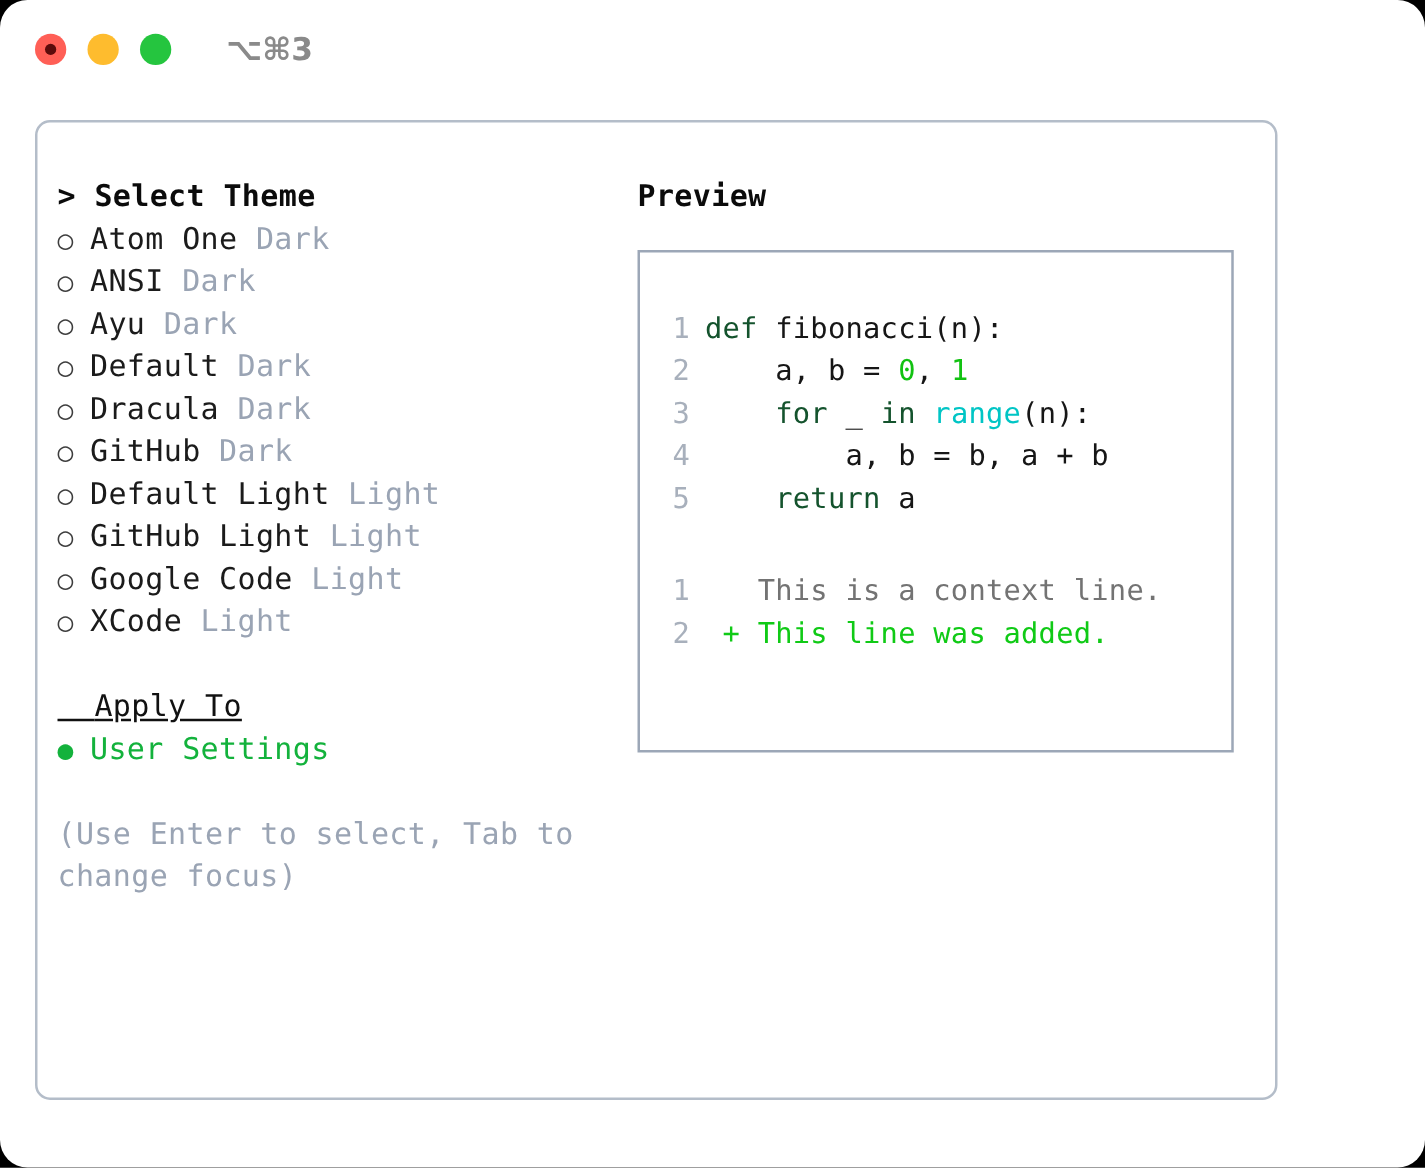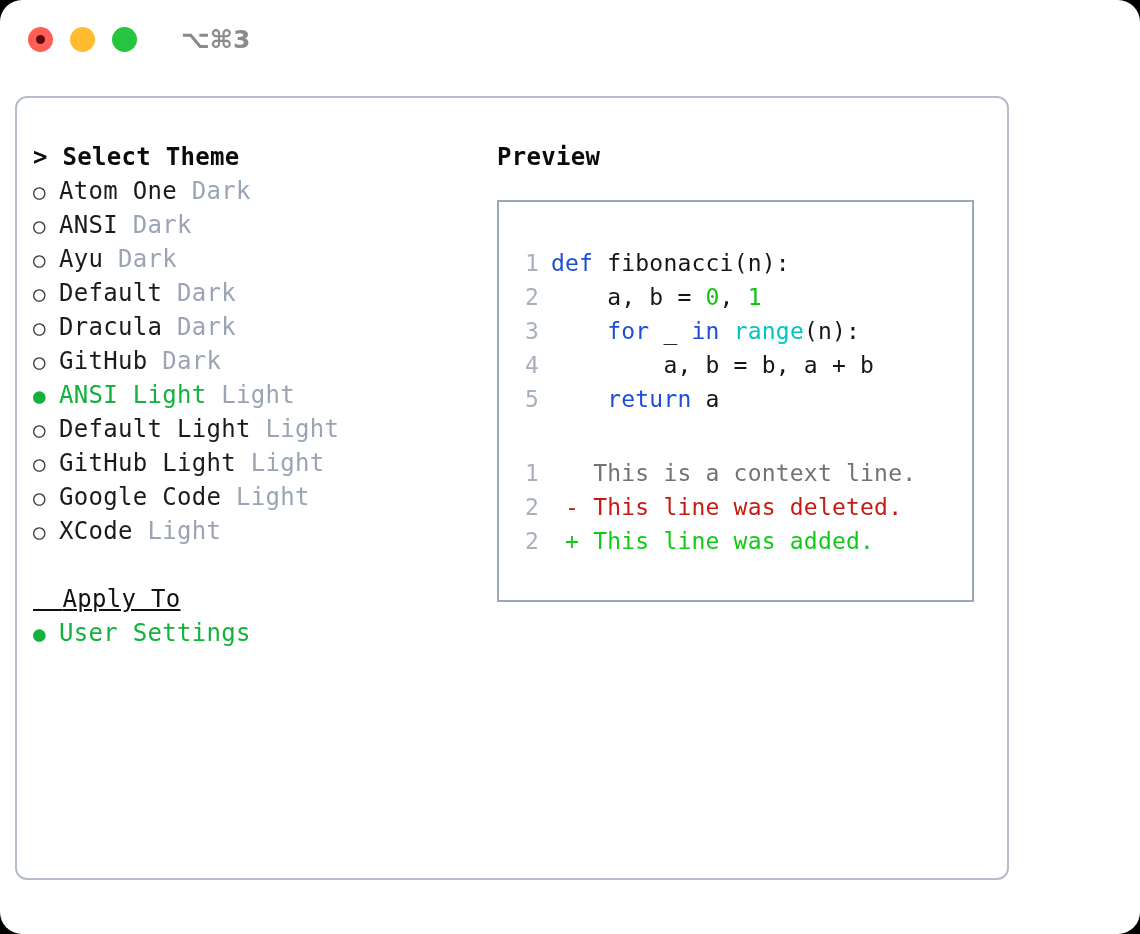--- a/index.html
+++ b/index.html
@@ -65,21 +65,21 @@
     font-size: 25px;
     font-weight: bold;
     color: #8a8a8a;
     letter-spacing: 0px;
     font-family: "DejaVu Sans", "Liberation Sans", sans-serif;
   }
 
   
   .panel {
     position: absolute;
-    left: 15px;
+    left: 28px;
     top: 96px;
     width: 994px;
     height: 784px;
     border: 2px solid #b4bdc9;
     border-radius: 12px;
     box-sizing: border-box;
   }
 
   .panel-inner {
     position: absolute;
@@ -181,21 +181,21 @@
     color: #161616;
     letter-spacing: 0.2px;
   }
   .ln {
     display: inline-block;
     width: 26px;
     text-align: right;
     color: #a8b0bc;
     margin-right: 12px;
   }
-  .kw  { color: #1d4ed8; }
+  .kw  { color: #14532d; }
   .num { color: #12c212; }
   .fn  { color: #00c5c5; }
 
   .code-gap { height: 40px; }
 
   .diff-ctx { color: #737373; }
   .diff-del { color: #c61b11; }
   .diff-add { color: #10ca16; }
 </style>
 </head>
@@ -221,52 +221,51 @@
 
         <div class="section-head"><span class="marker">&gt; </span><span>Select Theme</span></div>
 
         <div id="theme-list">
             <div class="opt-row"><span class="bullet">○</span><span class="opt-label">Atom One</span><span class="variant"> Dark</span></div>
             <div class="opt-row"><span class="bullet">○</span><span class="opt-label">ANSI</span><span class="variant"> Dark</span></div>
             <div class="opt-row"><span class="bullet">○</span><span class="opt-label">Ayu</span><span class="variant"> Dark</span></div>
             <div class="opt-row"><span class="bullet">○</span><span class="opt-label">Default</span><span class="variant"> Dark</span></div>
             <div class="opt-row"><span class="bullet">○</span><span class="opt-label">Dracula</span><span class="variant"> Dark</span></div>
             <div class="opt-row"><span class="bullet">○</span><span class="opt-label">GitHub</span><span class="variant"> Dark</span></div>
-            <div class="opt-row"><span class="bullet on">●</span><span class="opt-label sel">ANSI Light</span><span class="variant"> Light</span></div>
             <div class="opt-row"><span class="bullet">○</span><span class="opt-label">Default Light</span><span class="variant"> Light</span></div>
             <div class="opt-row"><span class="bullet">○</span><span class="opt-label">GitHub Light</span><span class="variant"> Light</span></div>
             <div class="opt-row"><span class="bullet">○</span><span class="opt-label">Google Code</span><span class="variant"> Light</span></div>
             <div class="opt-row"><span class="bullet">○</span><span class="opt-label">XCode</span><span class="variant"> Light</span></div>
           </div>
 
         <div class="spacer-row"></div>
 
         <div class="section-head plain">&nbsp;&nbsp;<span>Apply To</span></div>
 
         <div id="apply-list">
             <div class="opt-row"><span class="bullet on">●</span><span class="opt-label sel">User Settings</span></div>
           </div>
 
+        <div class="hint">(Use Enter to select, Tab to change focus)</div>
       </div>
 
       <div class="right-col">
         <div class="preview-title">Preview</div>
 
         <div class="preview-box">
           <div id="code-block">
               <div class="code-line"><span class="ln">1</span><span class="kw">def</span><span> fibonacci(n):</span></div>
               <div class="code-line"><span class="ln">2</span><span>    a, b = </span><span class="num">0</span><span>, </span><span class="num">1</span></div>
               <div class="code-line"><span class="ln">3</span><span>    </span><span class="kw">for</span><span> _ </span><span class="kw">in</span><span> </span><span class="fn">range</span><span>(n):</span></div>
               <div class="code-line"><span class="ln">4</span><span>        a, b = b, a + b</span></div>
               <div class="code-line"><span class="ln">5</span><span>    </span><span class="kw">return</span><span> a</span></div>
             </div>
           <div class="code-gap"></div>
           <div id="diff-block">
               <div class="code-line"><span class="ln">1</span><span class="diff-ctx">   This is a context line.</span></div>
-              <div class="code-line"><span class="ln">2</span><span class="diff-del"> - This line was deleted.</span></div>
               <div class="code-line"><span class="ln">2</span><span class="diff-add"> + This line was added.</span></div>
             </div>
         </div>
       </div>
 
     </div>
   </div>
 </div>
 
 </body></html>

